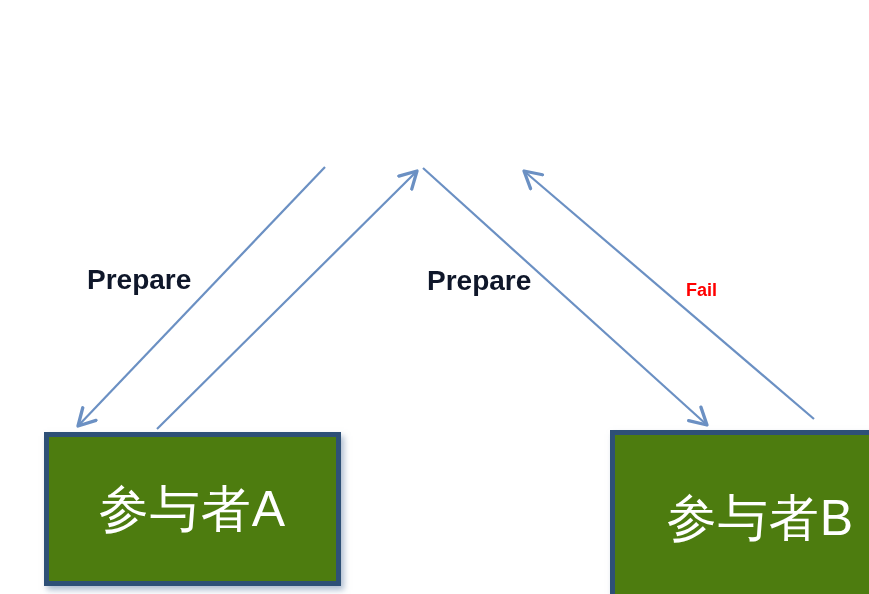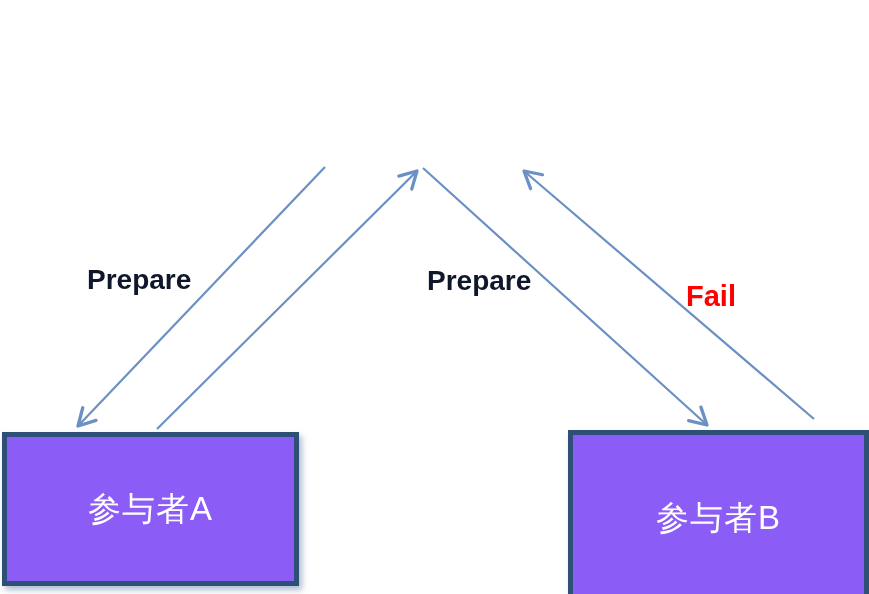--- a/index.html
+++ b/index.html
@@ -27,37 +27,38 @@
     box-shadow: 3px 4px 6px rgba(110, 135, 170, 0.55);
   }
   .node-coordinator {
     left: 270px; top: 2px;
     width: 303px; height: 165px;
     background: #06A550;
     font-size: 40px;
     letter-spacing: 3px;
   }
   .node-participant {
-    background: #8b5cf6;
-    font-size: 33px;
+    background: #4d7c0f;
+    font-size: 50px;
     letter-spacing: 1px;
+    margin-left: 42px;
   }
   .node-a { left: 2px;   top: 432px; width: 297px; height: 154px; }
   .node-b { left: 568px; top: 430px; width: 301px; height: 177px; justify-content: center; }
   .edge-label {
     position: absolute;
     font-weight: bold;
     font-size: 28px;
     color: #0f172a;
     white-space: nowrap;
   }
   .label-prepare-a { left: 87px;  top: 264px; }
   .label-done      { left: 271px; top: 311px; }
   .label-prepare-b { left: 427px; top: 265px; }
-  .label-fail      { left: 686px; top: 280px; font-size: 29px; color: #FF0000; }
+  .label-fail      { left: 686px; top: 280px; font-size: 18px; color: #FF0000; }
 </style>
 </head>
 <body>
 
 <div class="canvas">
 
   <svg class="connectors" viewBox="0 0 869 594" xmlns="http://www.w3.org/2000/svg">
     <defs>
       <marker id="arrow-open" viewBox="0 0 12 12" refX="10" refY="6" markerWidth="10" markerHeight="10" orient="auto">
         <path d="M1,1 L10,6 L1,11" fill="none" stroke="#6B90C3" stroke-width="1.8" stroke-linecap="round" stroke-linejoin="round"></path>

